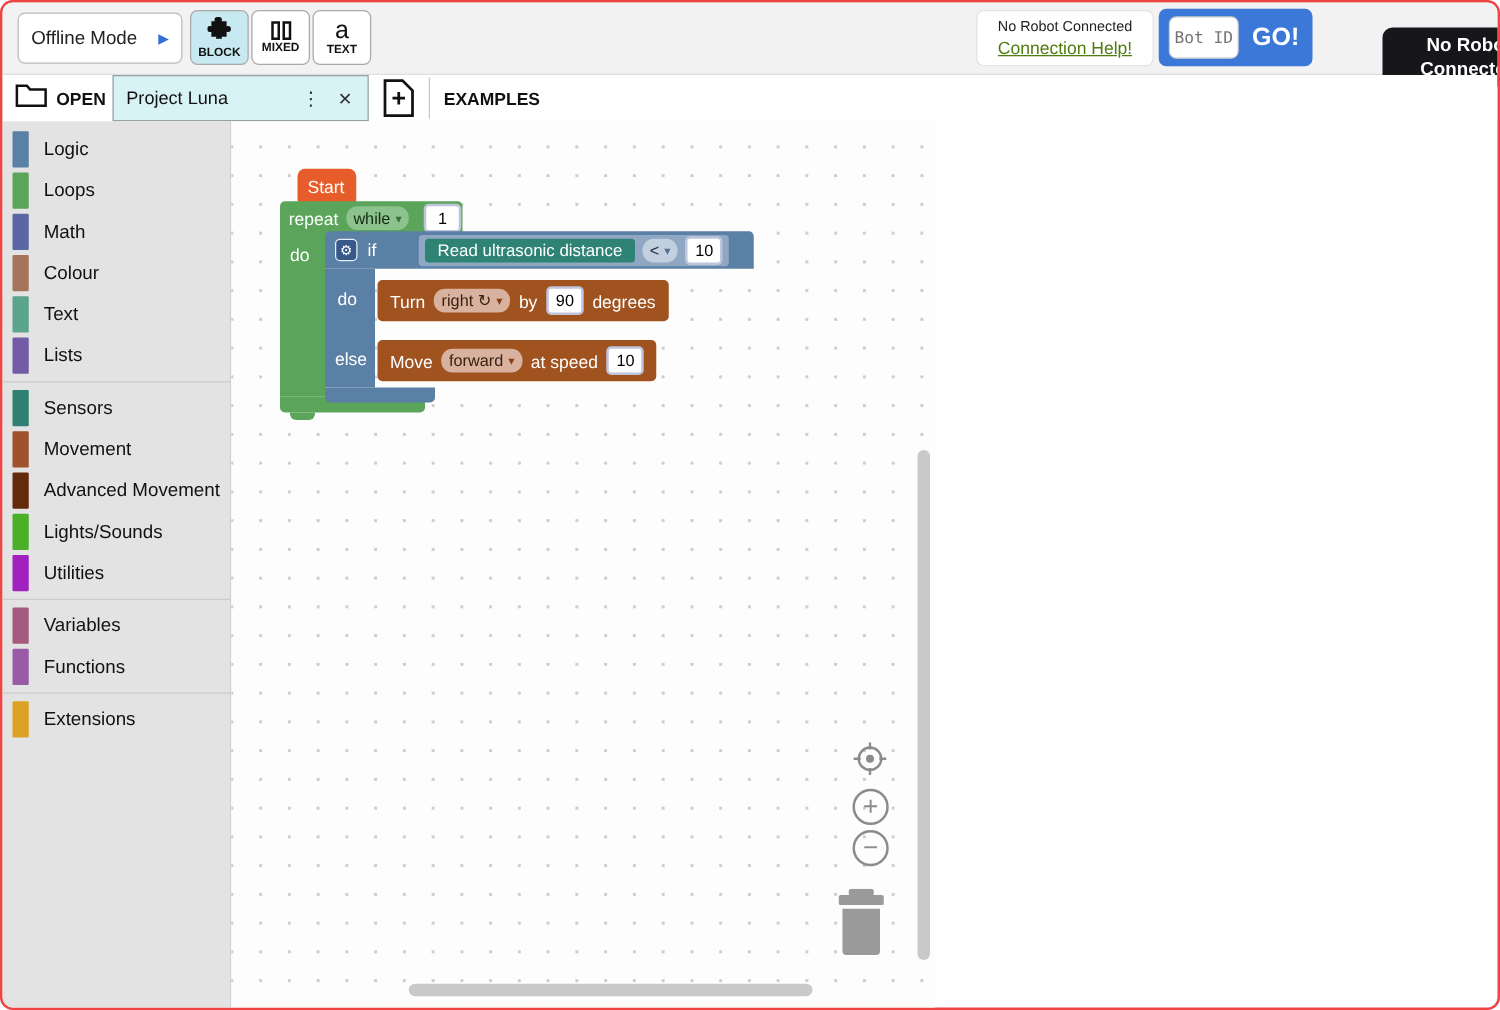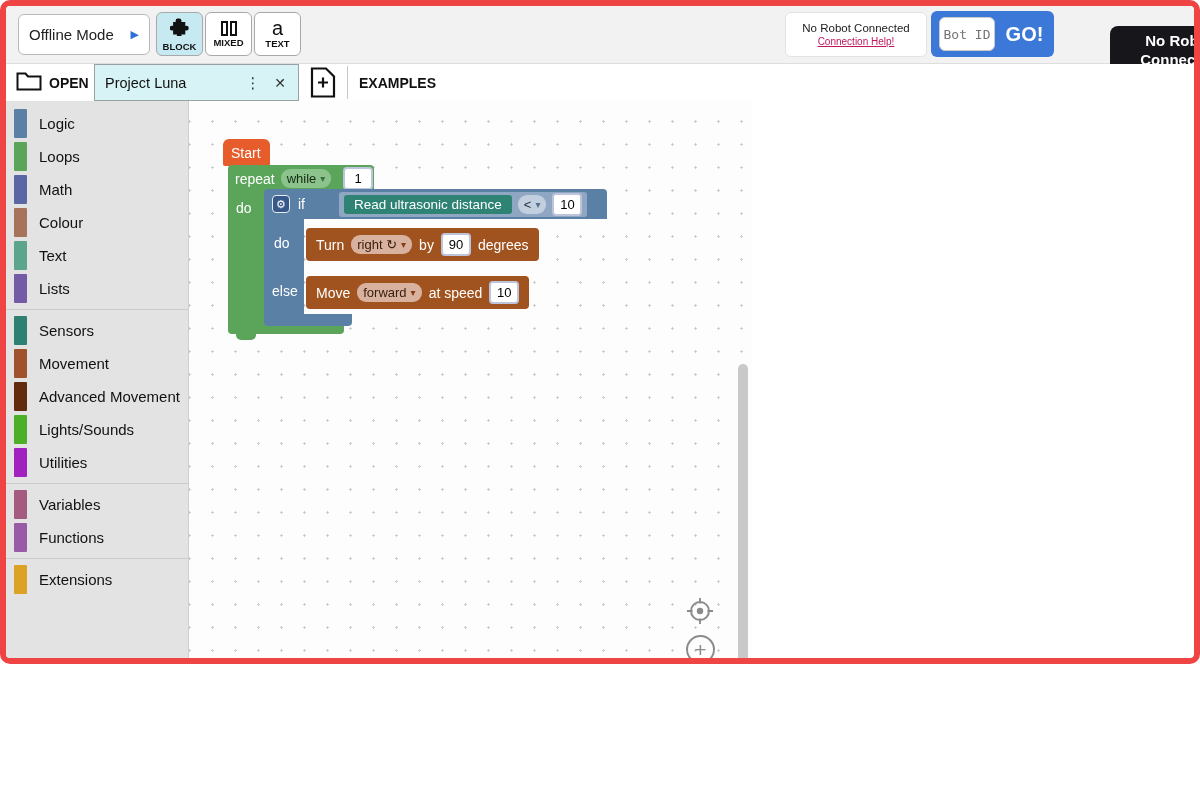--- a/index.html
+++ b/index.html
@@ -1,17 +1,17 @@
 <!DOCTYPE html>
 <html><head>
 <meta charset="utf-8">
 <style>
   * { margin:0; padding:0; box-sizing:border-box; }
   body { background:#fff; font-family:"Liberation Sans", sans-serif; }
-  .window { position:relative; width:1200px; height:664px; border:6px solid #ef4444;
+  .window { position:relative; width:1200px; height:808px; border:2px solid #ef4444;
             border-radius:10px; overflow:hidden; background:#fff; }
 
   
   .top-bar { position:absolute; left:0; top:0; width:100%; height:58px;
              background:#f2f2f2; border-bottom:1px solid #dedede; }
   .mode-select { position:absolute; left:12px; top:8px; width:132px; height:41px;
                  background:#fff; border:1px solid #b9b9b9; border-radius:6px;
                  display:flex; align-items:center; justify-content:space-between;
                  padding:0 10px; cursor:pointer; }
   .mode-select .lbl { font-size:15px; color:#222; }
@@ -23,21 +23,21 @@
   .view-btn.active { background:#c7e9f1; }
   .view-btn .vlbl { font-size:9.5px; font-weight:bold; color:#111; }
   .view-btn .aicon { font-size:20px; line-height:18px; color:#111; font-weight:500; }
   .mixed-icon { display:flex; gap:2px; height:16px; align-items:center; }
   .mixed-icon i { display:block; width:7px; height:15px; border:2px solid #111; }
 
   .conn-box { position:absolute; left:779px; top:6px; width:142px; height:45px;
               background:#fff; border:1px solid #e3e3e3; border-radius:6px;
               display:flex; flex-direction:column; align-items:center; justify-content:center; }
   .conn-status { font-size:11.5px; color:#222; }
-  .conn-help { font-size:10px; color:#be185d; text-decoration:underline; font-weight:500;
+  .conn-help { font-size:14px; color:#4d7c0f; text-decoration:underline; font-weight:500;
                cursor:pointer; margin-top:2px; }
   .go-box { position:absolute; left:925px; top:5px; width:123px; height:46px;
             background:#3b78d8; border-radius:6px; display:flex; align-items:center;
             padding:0 8px; gap:8px; }
   .bot-id { width:56px; height:34px; border:1px solid #ccc; border-radius:6px;
             font-family:"DejaVu Sans Mono", monospace; font-size:13px; color:#777;
             text-align:center; outline:none; }
   .go-btn { color:#fff; font-weight:bold; font-size:20px; flex:1; text-align:center; cursor:pointer; }
   .robot-status { position:absolute; left:1104px; top:4px; width:138px; height:47px;
                   background:#17171b; border-radius:8px; color:#fff; font-weight:bold;
@@ -67,21 +67,21 @@
   .cat-bar { width:13px; height:29px; margin-left:8px; border-radius:1px; }
   .cat-lbl { margin-left:12px; font-size:15px; color:#111; }
   .cat-sep { border-top:1px solid #cbcbcb; margin:4px 0; }
 
   
   .workspace { position:absolute; left:183px; top:95px; width:563px; height:711px;
                background:#fdfdfd;
                background-image:radial-gradient(circle, #cdcdcd 1.1px, transparent 1.4px);
                background-size:23px 23px; background-position:12px 9px; overflow:hidden; }
   .blk { position:absolute; display:flex; align-items:center; color:#fff; font-size:14px; }
-  .start-block { left:34px; top:38px; width:47px; height:27px; background:#e75c2b;
+  .start-block { left:53px; top:38px; width:47px; height:27px; background:#e75c2b;
                  border-radius:6px 6px 2px 2px; padding-left:8px; cursor:grab; }
   .loop-row { left:39px; top:64px; width:146px; height:27px; background:#5ba55b;
               border-radius:4px 4px 0 0; padding-left:7px; gap:6px; cursor:grab; }
   .loop-left { left:39px; top:91px; width:36px; height:129px; background:#5ba55b; }
   .loop-left .do-lbl { position:absolute; left:8px; top:8px; color:#fff; font-size:14px; }
   .loop-bottom { left:39px; top:220px; width:116px; height:13px; background:#5ba55b;
                  border-radius:0 0 4px 4px; }
   .loop-tab { left:47px; top:233px; width:20px; height:6px; background:#5ba55b;
               border-radius:0 0 5px 5px; }
   .chip { border-radius:9px; padding:2px 6px; font-size:13px; display:inline-flex;

